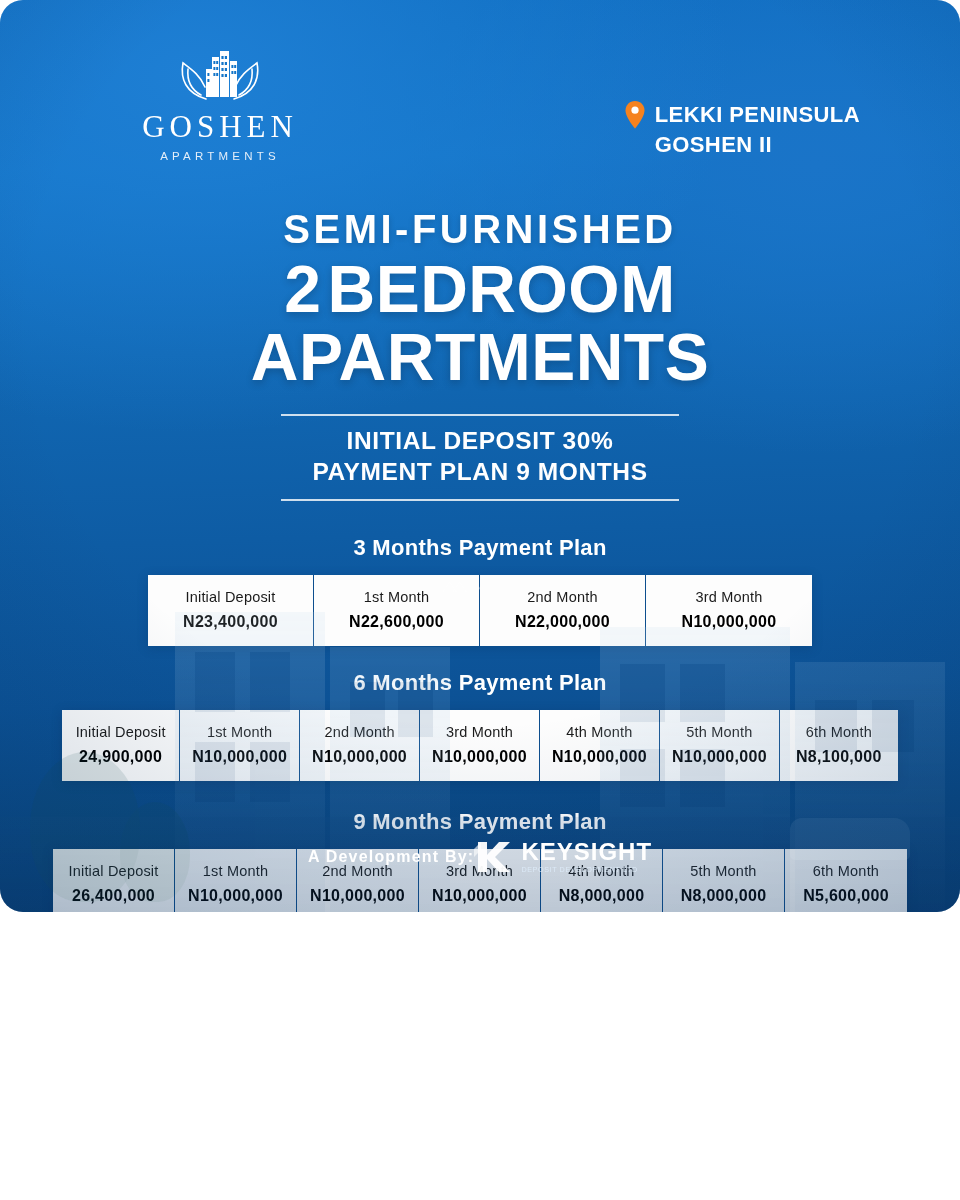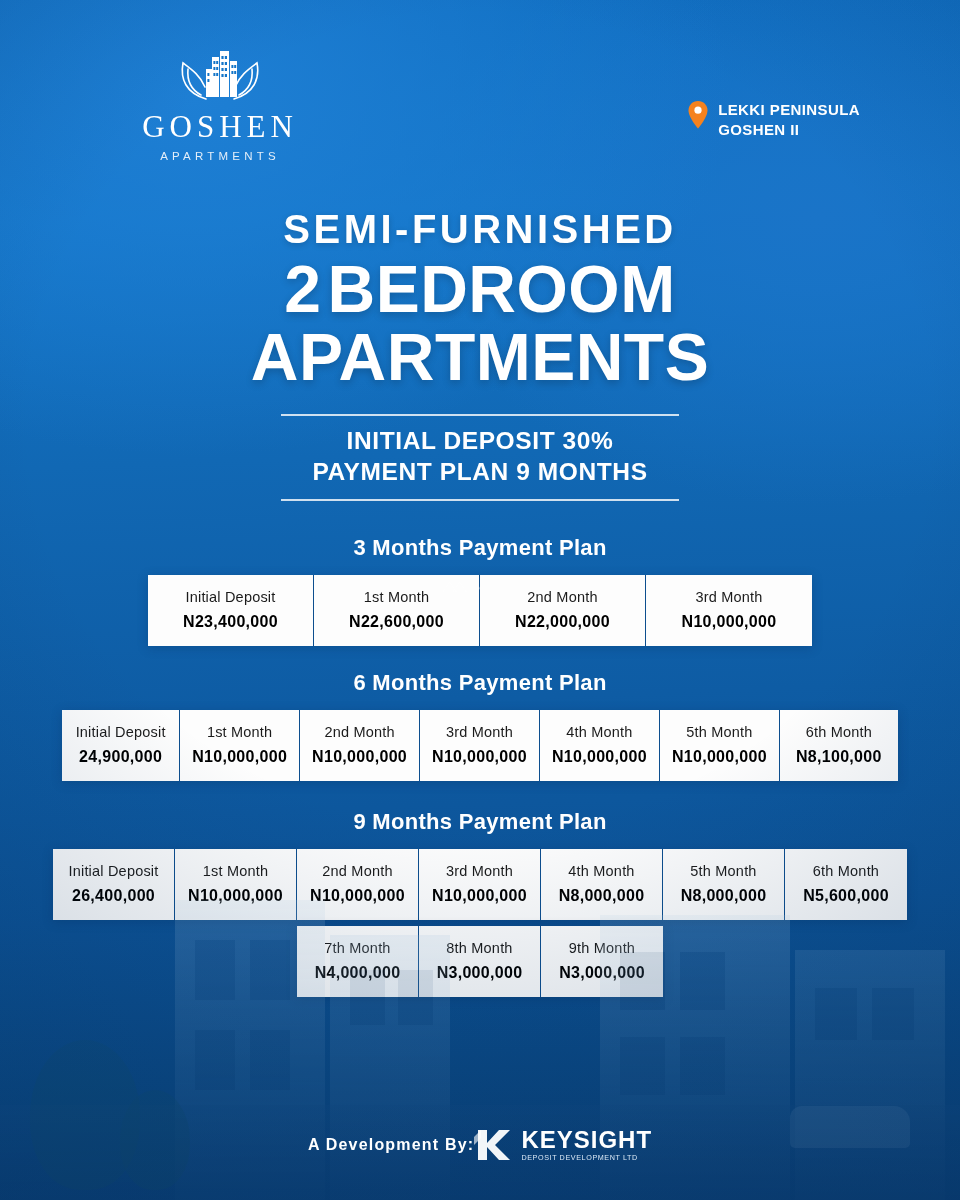--- a/index.html
+++ b/index.html
@@ -3,26 +3,27 @@
 <meta charset="utf-8">
 <style>
   * { box-sizing: border-box; margin: 0; padding: 0; }
   html, body {
     width: 960px; height: 1200px;
     font-family: "Liberation Sans", sans-serif;
     overflow: hidden;
   }
   .poster {
     position: relative;
-    width: 960px; height: 1200px;
+    width: 960px; height: 912px;
     background:
       radial-gradient(ellipse 900px 600px at 20% 8%, #1e7fd4 0%, rgba(30,127,212,0) 60%),
       radial-gradient(ellipse 700px 500px at 85% 18%, #1a74c8 0%, rgba(26,116,200,0) 58%),
       linear-gradient(178deg, #0f6dc0 0%, #1375c8 18%, #1168b4 38%, #0e5ca4 58%, #0c5296 75%, #0a4884 88%, #093f76 100%);
     overflow: hidden;
+    border-radius: 23px;
   }
   
   .bg-photo {
     position: absolute; left: 0; right: 0; bottom: 0; height: 430px;
     opacity: .30;
   }
   .bg-photo .bld {
     position: absolute; bottom: 0;
     background: linear-gradient(180deg, rgba(190,215,235,.55) 0%, rgba(120,165,205,.35) 60%, rgba(60,110,160,.25) 100%);
   }
@@ -63,21 +64,21 @@
     font-size: 31px; letter-spacing: 5px; margin-top: 4px; font-weight: 400;
   }
   .logo-sub {
     font-size: 11.5px; letter-spacing: 4.2px; margin-top: 5px; color: #e3eef9;
   }
   .location {
     position: absolute; right: 100px; top: 100px;
     display: flex; align-items: flex-start; gap: 9px;
     color: #fff;
   }
-  .loc-text { font-size: 15px; font-weight: bold; line-height: 1.35; letter-spacing: .4px; }
+  .loc-text { font-size: 22px; font-weight: bold; line-height: 1.35; letter-spacing: .4px; }
 
   
   .headline { text-align: center; color: #fff; margin-top: 165px; }
   .h-semi {
     font-size: 40px; font-weight: bold; letter-spacing: 3.5px;
     text-shadow: 0 2px 6px rgba(0,0,0,.18);
   }
   .h-big {
     font-size: 66px; font-weight: bold; letter-spacing: .5px; line-height: 1.03;
     margin-top: 4px; text-shadow: 0 3px 8px rgba(0,0,0,.2);

